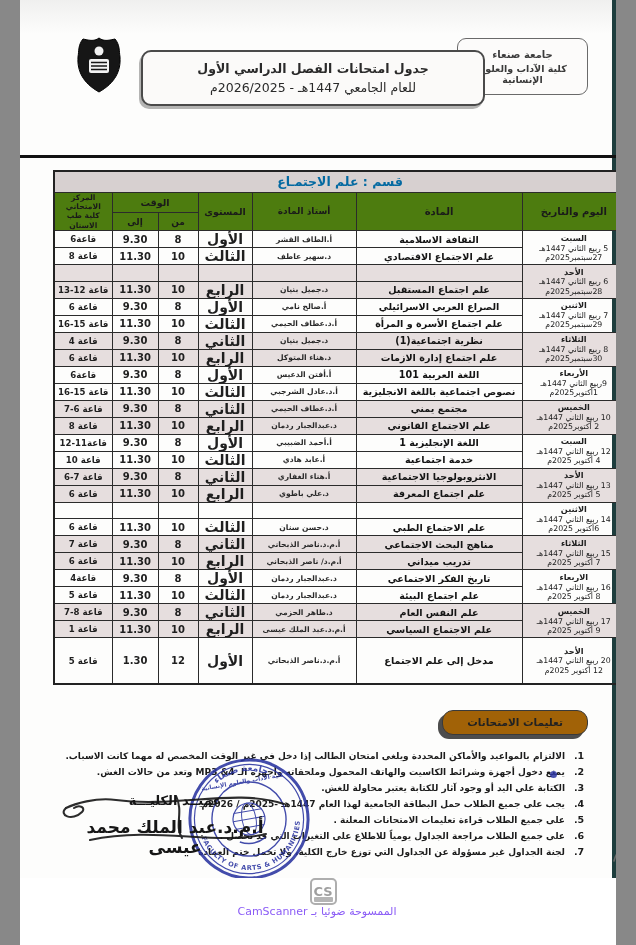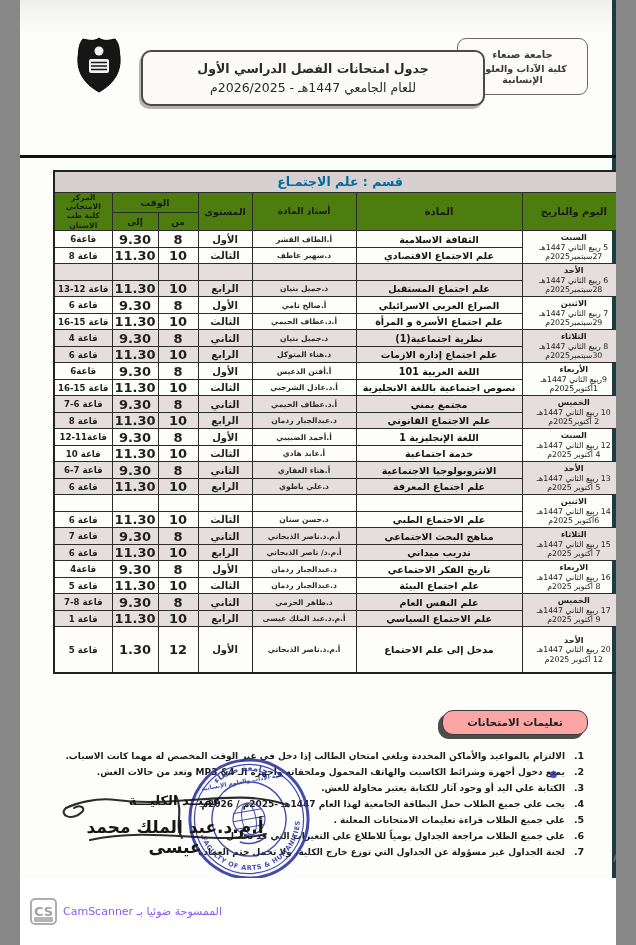--- a/index.html
+++ b/index.html
@@ -43,48 +43,48 @@
   .th-time{font-size:9.5px;height:15px;}
   .th-fromto{font-size:9px;height:13px;}
   .th-center{font-size:7.6px;line-height:1.25;}
   tr.exam-row{height:16.5px;}
   tr.exam-row.tall{height:46px;}
   tr.shaded td{background:#e6dede;}
   td.date-cell{font-size:7.8px;text-align:center;line-height:1.18;color:#202020;margin-left:36px;}
   td.date-cell .day-name{font-size:8.2px;font-weight:bold;}
   td.subject-cell{font-size:9.6px;font-weight:bold;text-align:center;color:#141414;}
   td.professor-cell{font-size:7.6px;font-weight:bold;text-align:center;color:#2a2a2a;}
-  td.level-cell{font-size:10px;font-weight:bold;text-align:center;}
-  td.time-cell{font-size:13px;font-weight:bold;text-align:center;font-family:"DejaVu Sans",sans-serif;}
+  td.level-cell{font-size:14px;font-weight:bold;text-align:center;}
+  td.time-cell{font-size:10px;font-weight:bold;text-align:center;font-family:"DejaVu Sans",sans-serif;}
   td.room-cell{font-size:8.6px;font-weight:bold;text-align:center;}
 
   
   .inst-wrap{position:absolute;top:710px;right:28px;width:562px;direction:rtl;}
-  .inst-btn{display:inline-block;border:1.6px solid #3a3a3a;border-radius:11px;background:#fca5a5;
+  .inst-btn{display:inline-block;border:1.6px solid #3a3a3a;border-radius:11px;background:#a16207;
     padding:5px 24px 6px;font-size:10.5px;font-weight:bold;color:#222;
     box-shadow:-4px 4px 0 #4d4d4d;margin-bottom:11px;}
   .inst-list{margin-top:2px;}
   .inst-item{display:flex;direction:rtl;align-items:baseline;gap:9px;
     font-size:9px;font-weight:bold;color:#1c1c1c;line-height:16px;white-space:nowrap;}
   .inst-item .num{width:14px;flex:none;text-align:left;font-size:9.5px;}
 
   
   .stamp{position:absolute;left:158px;top:748px;width:142px;height:142px;opacity:.88;
     transform:rotate(-10deg);}
   .stamp-dot{position:absolute;left:530px;top:771px;width:7px;height:7px;border-radius:50%;
     background:#2a34a0;opacity:.85;}
   .signature{position:absolute;left:46px;top:793px;width:218px;text-align:center;direction:rtl;}
   .signature .sig-title{font-size:13px;font-weight:bold;color:#161616;}
   .signature .sig-name{font-size:17px;font-weight:bold;color:#161616;margin-top:9px;}
   .sig-scribble{position:absolute;left:36px;top:782px;width:240px;height:90px;pointer-events:none;}
   .hand-mark{position:absolute;left:592px;top:845px;width:26px;height:22px;}
 
   
   .cs-bar{position:absolute;left:0;top:878px;width:100%;height:67px;background:#ffffff;
-    display:flex;align-items:center;}
+    display:flex;align-items:center;flex-direction:column;}
   .cs-logo{width:27px;height:27px;margin-left:10px;border:2.5px solid #aeaeae;border-radius:5px;
     color:#9f9f9f;font-weight:bold;font-size:13px;display:flex;align-items:center;justify-content:center;
     position:relative;flex:none;}
   .cs-logo::after{content:"";position:absolute;left:2px;right:2px;bottom:1px;height:5px;background:#b5b5b5;border-radius:1px;}
   .cs-text{direction:rtl;font-size:11px;color:#8b5cf6;margin-right:8px;margin-left:6px;letter-spacing:0;}
 </style>
 </head>
 <body>
 
 <div class="page">

